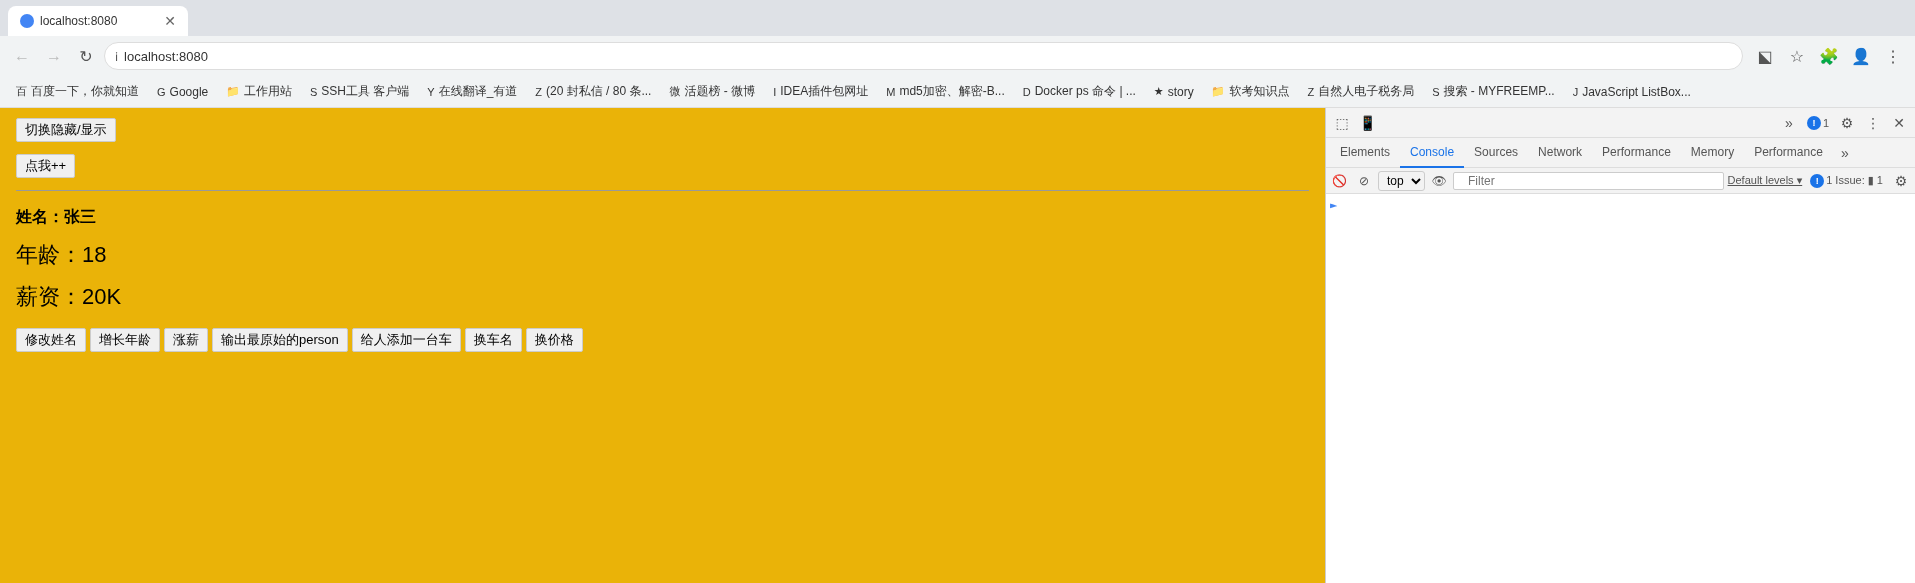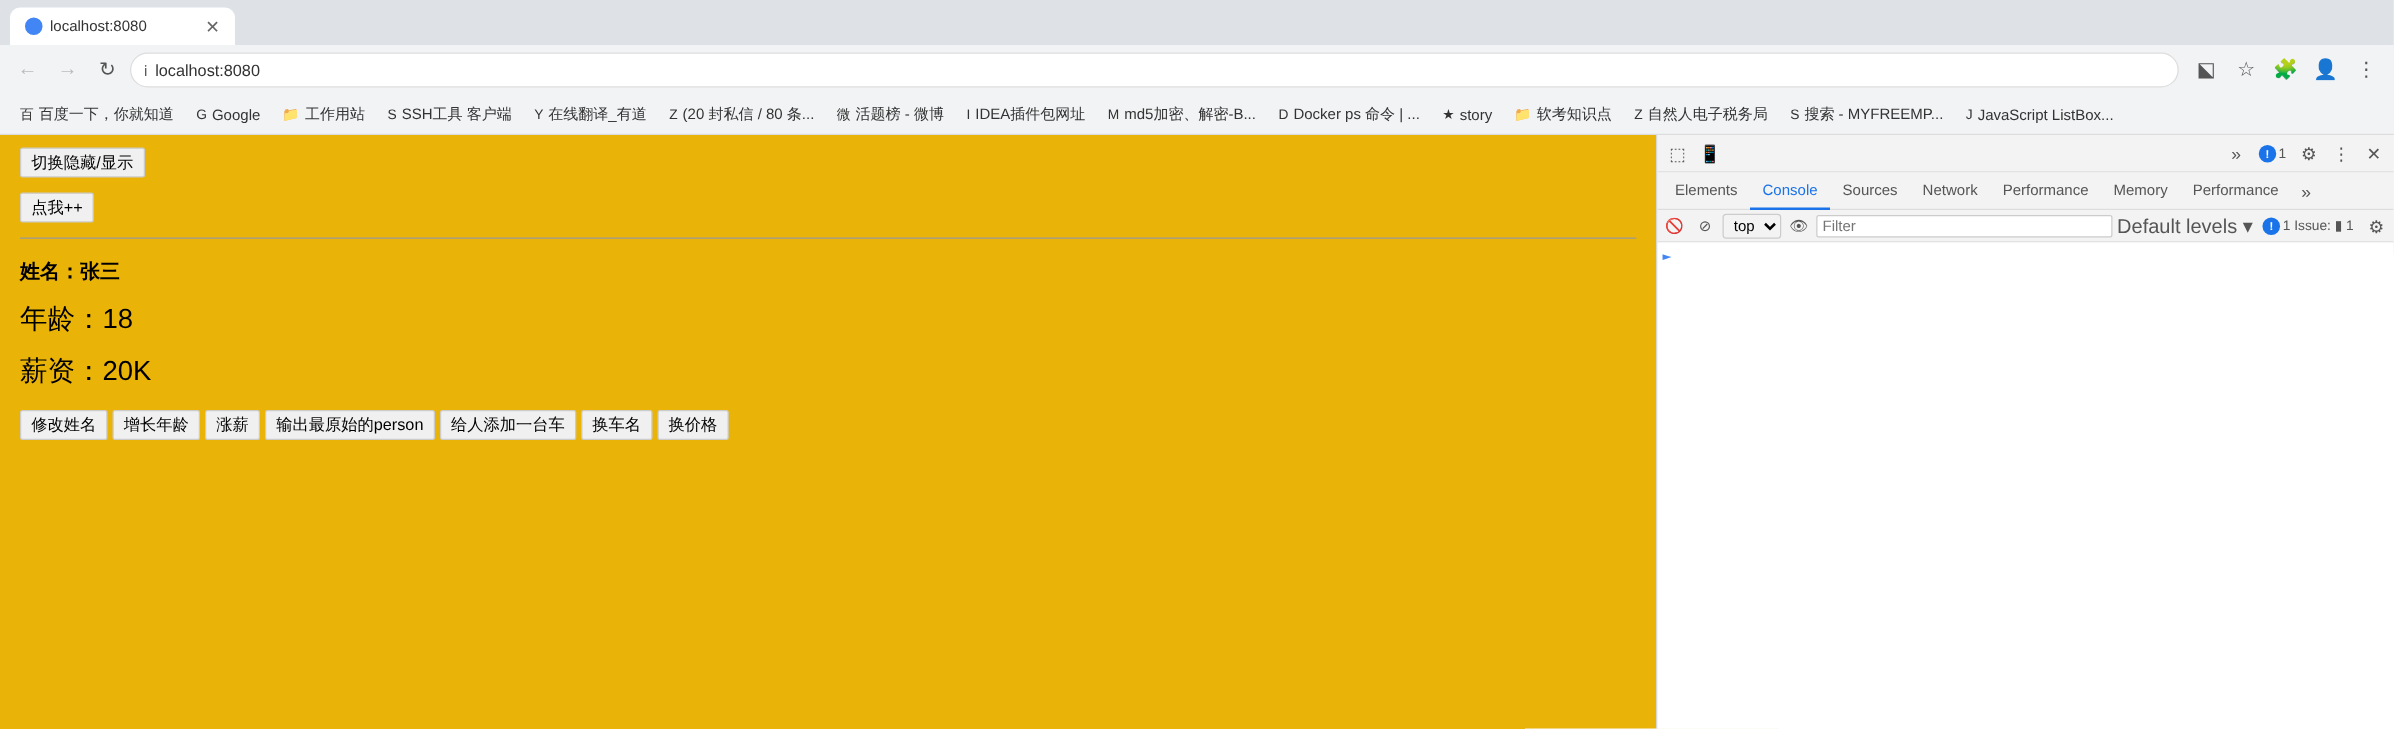--- a/index.html
+++ b/index.html
@@ -264,21 +264,21 @@
       padding: 1px 4px;
       font-size: 12px;
       cursor: pointer;
     }
 
     .filter-input {
       flex: 1;
       height: 18px;
       border: 1px solid #ccc;
       border-radius: 2px;
-      padding: 0 4px;
+      padding: 0 14px;
       font-size: 12px;
       background: #fff;
     }
 
     .issue-badge {
       display: flex;
       align-items: center;
       gap: 2px;
       font-size: 11px;
       color: #555;
@@ -486,21 +486,21 @@
       </div>
 
       <div class="devtools-console-toolbar">
         <button class="console-icon-btn">🚫</button>
         <button class="console-icon-btn">⊘</button>
         <select class="context-select">
           <option>top</option>
         </select>
         <button class="console-icon-btn">👁</button>
         <input class="filter-input" type="text" placeholder="Filter" style="">
-        <span style="margin-left: auto; font-size:16px; color:#555;">Default levels ▾</span>
+        <span style="margin-left: auto; font-size:11px; color:#555;text-decoration:underline;">Default levels ▾</span>
         <span class="issue-badge">
           <span class="issue-icon">!</span>
           <span>1 Issue: ▮ 1</span>
         </span>
         <button class="devtools-settings-btn">⚙</button>
       </div>
 
       <div class="devtools-console-body">
         <div class="console-prompt">
           <span class="console-arrow">►</span>

